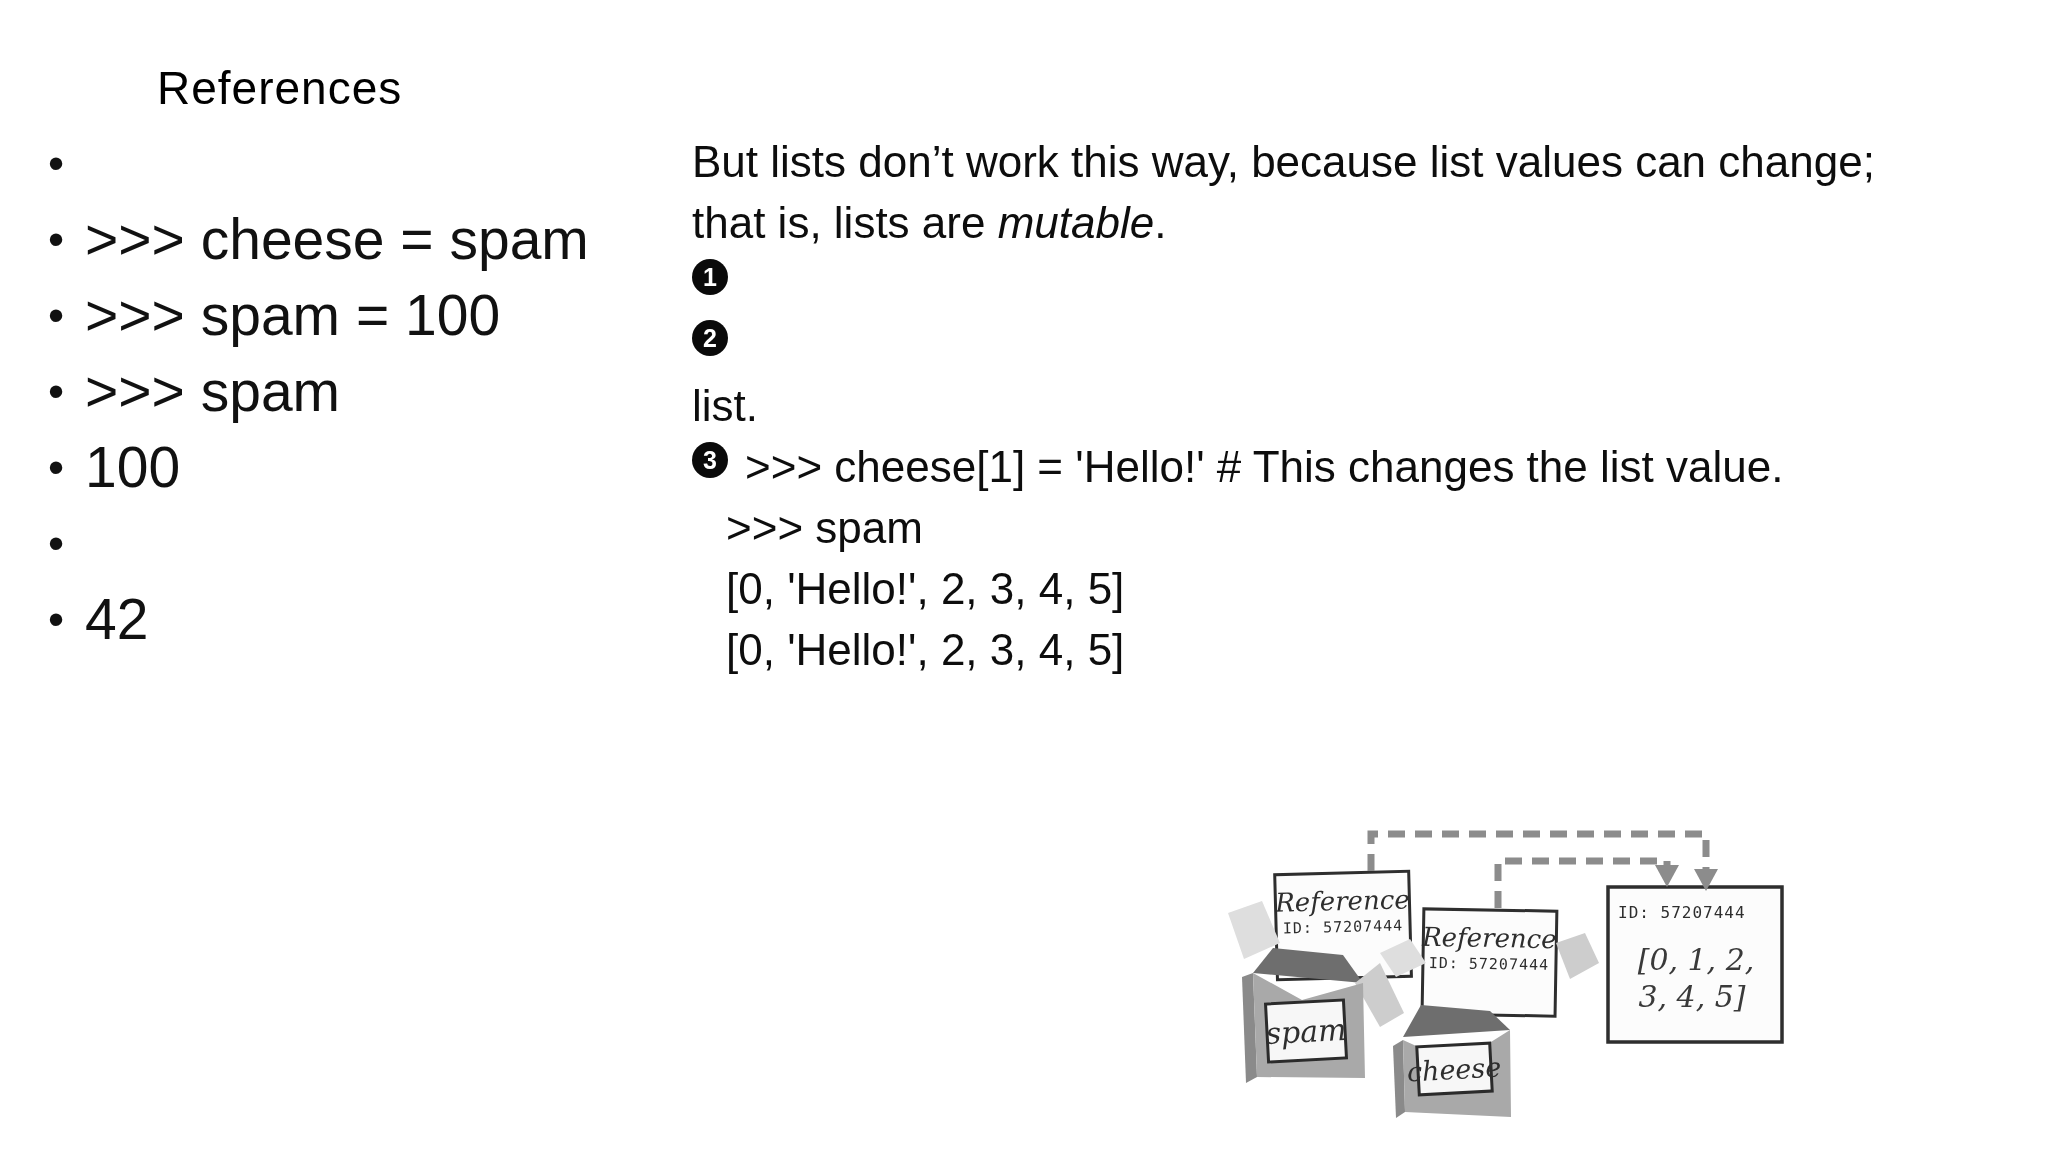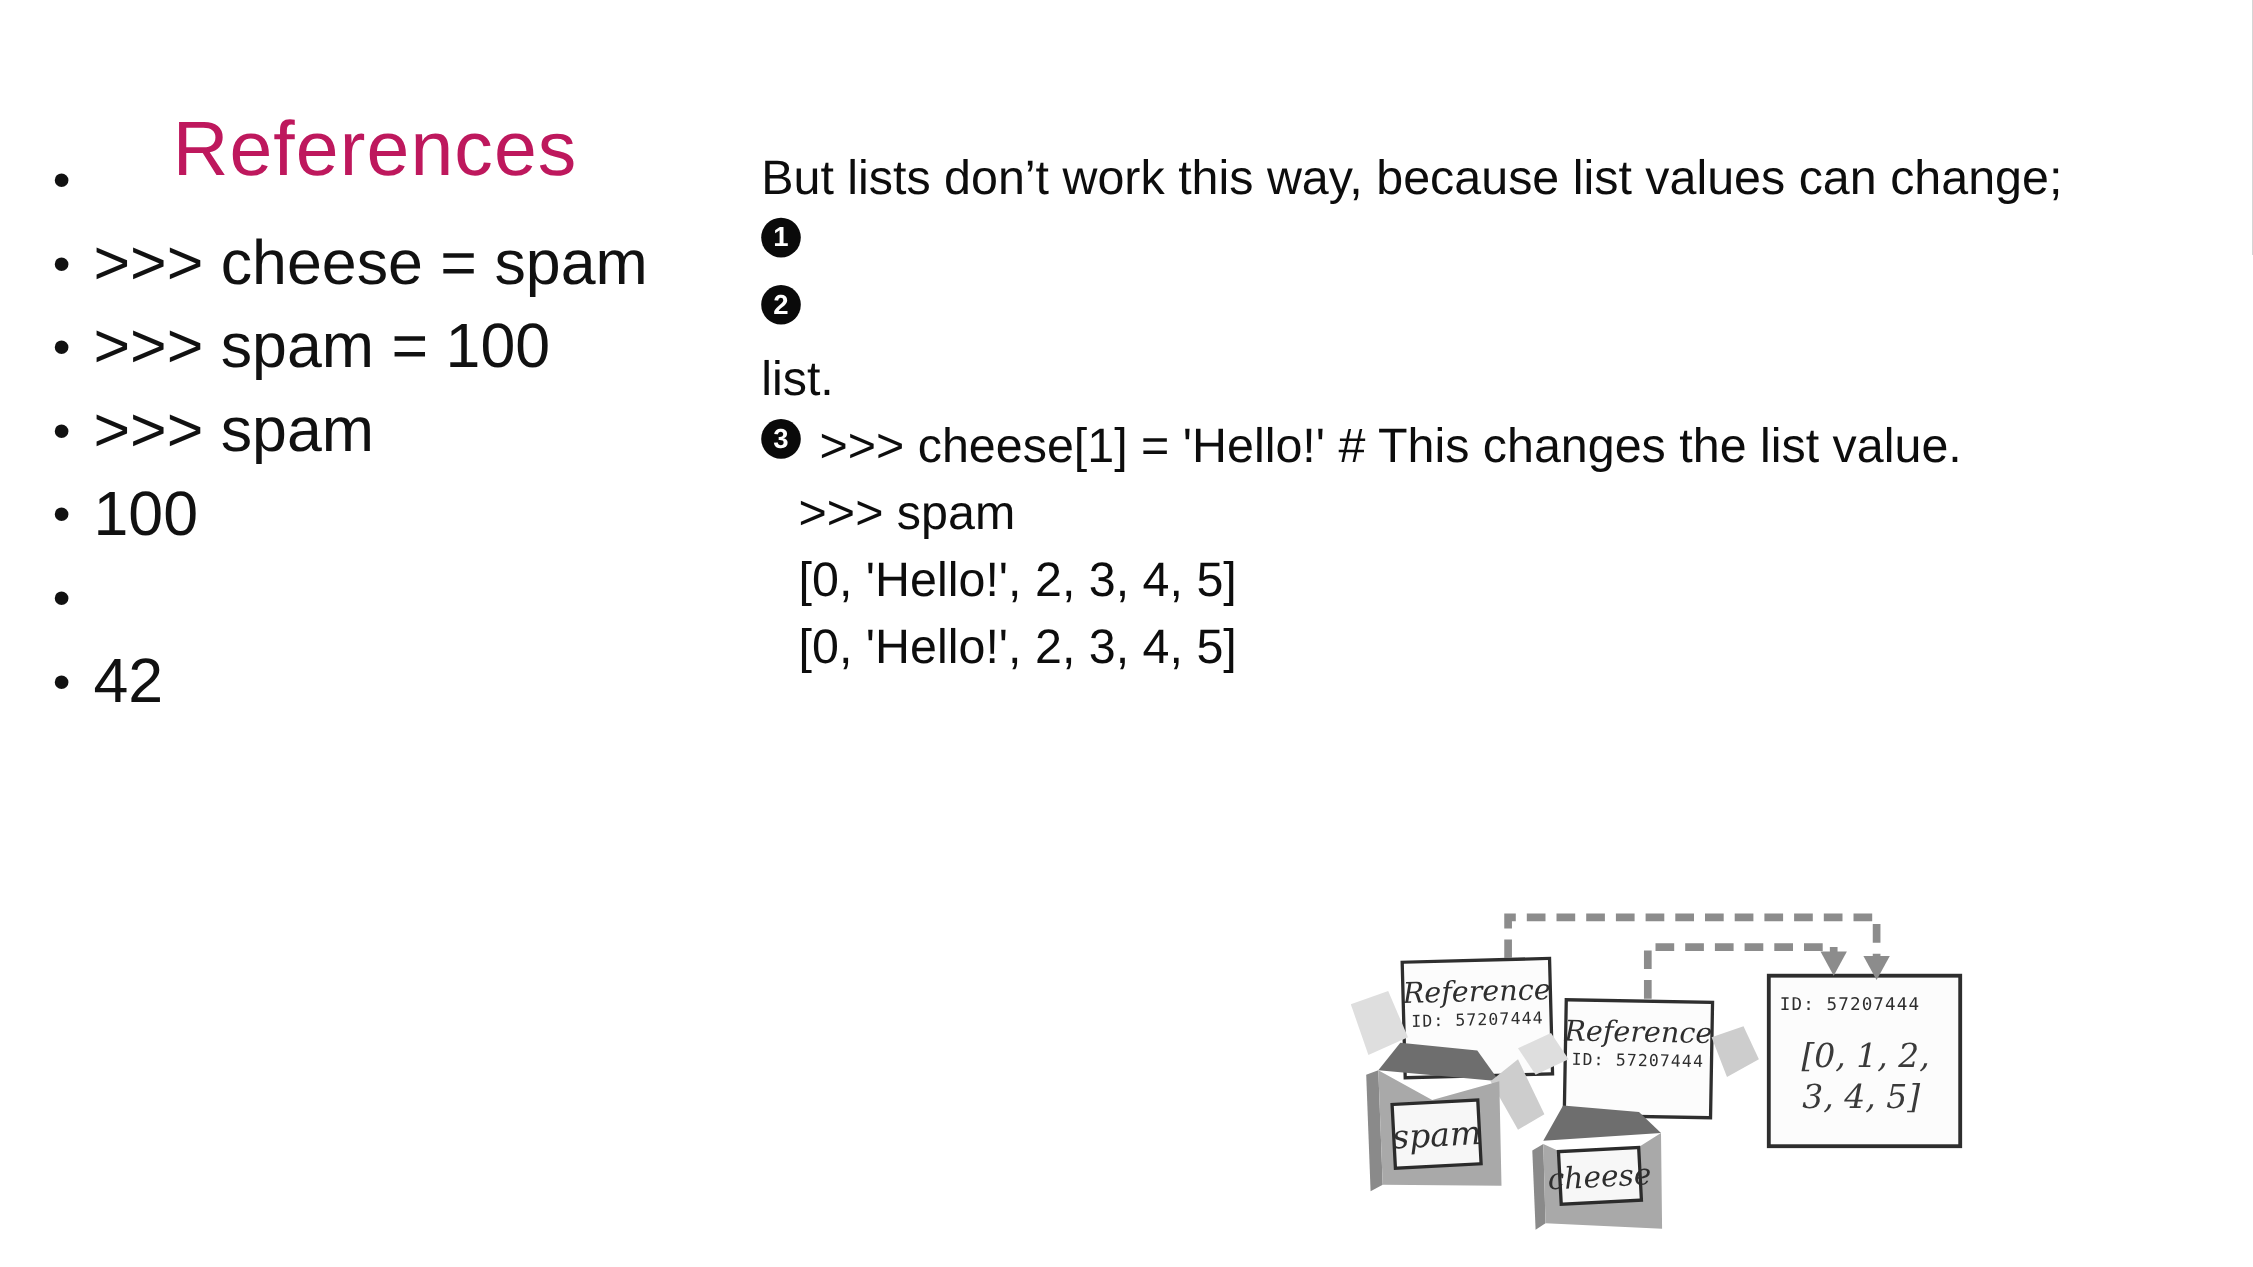--- a/index.html
+++ b/index.html
@@ -1,22 +1,22 @@
 <!DOCTYPE html>
 <html><head>
 <meta charset="utf-8">
 <style>
   html,body{margin:0;padding:0;background:#888;}
   .slide{
     position:relative;width:2048px;height:1152px;background:#ffffff;
     overflow:hidden;font-family:"Liberation Sans",sans-serif;color:#111;
   }
   .title{
-    position:absolute;left:157px;top:45px;font-size:70px;line-height:86px;
-    color:#be185d;letter-spacing:1px;margin-top:47px;
+    position:absolute;left:157px;top:45px;font-size:46px;line-height:86px;
+    color:#000000;letter-spacing:1px;
   }
   
   .bullets{position:absolute;left:48px;top:125px;list-style:none;margin:0;padding:0;}
   .bullets li{display:flex;align-items:center;height:76px;font-size:57px;white-space:pre;}
   .bullets .marker{width:37px;flex-shrink:0;font-size:46px;color:#111;}
   
   .body-block{position:absolute;left:692px;top:137px;}
   .line{display:flex;align-items:flex-start;height:61px;font-size:44px;white-space:pre;color:#0d0d0d;}
   .line .em{font-style:italic;}
   .indent{padding-left:34px;}
@@ -42,20 +42,21 @@
     <li><span class="marker">•</span><span>&gt;&gt;&gt; cheese = spam</span></li>
     <li><span class="marker">•</span><span>&gt;&gt;&gt; spam = 100</span></li>
     <li><span class="marker">•</span><span>&gt;&gt;&gt; spam</span></li>
     <li><span class="marker">•</span><span>100</span></li>
     <li><span class="marker">•</span></li>
     <li><span class="marker">•</span><span>42</span></li>
   </ul>
 
   <div class="body-block">
     <div class="line"><span>But lists don’t work this way, because list values can change;</span></div>
+    <div class="line"><span>that is, lists are </span><span class="em">mutable</span><span>.</span></div>
     <div class="line"><span class="badge">1</span></div>
     <div class="line"><span class="badge">2</span></div>
     <div class="line"><span>list.</span></div>
     <div class="line"><span class="badge">3</span><span>&gt;&gt;&gt; cheese[1] = 'Hello!' # This changes the list value.</span></div>
     <div class="line indent"><span>&gt;&gt;&gt; spam</span></div>
     <div class="line indent"><span>[0, 'Hello!', 2, 3, 4, 5]</span></div>
     <div class="line indent"><span>[0, 'Hello!', 2, 3, 4, 5]</span></div>
   </div>
 
   <div class="illustration">

